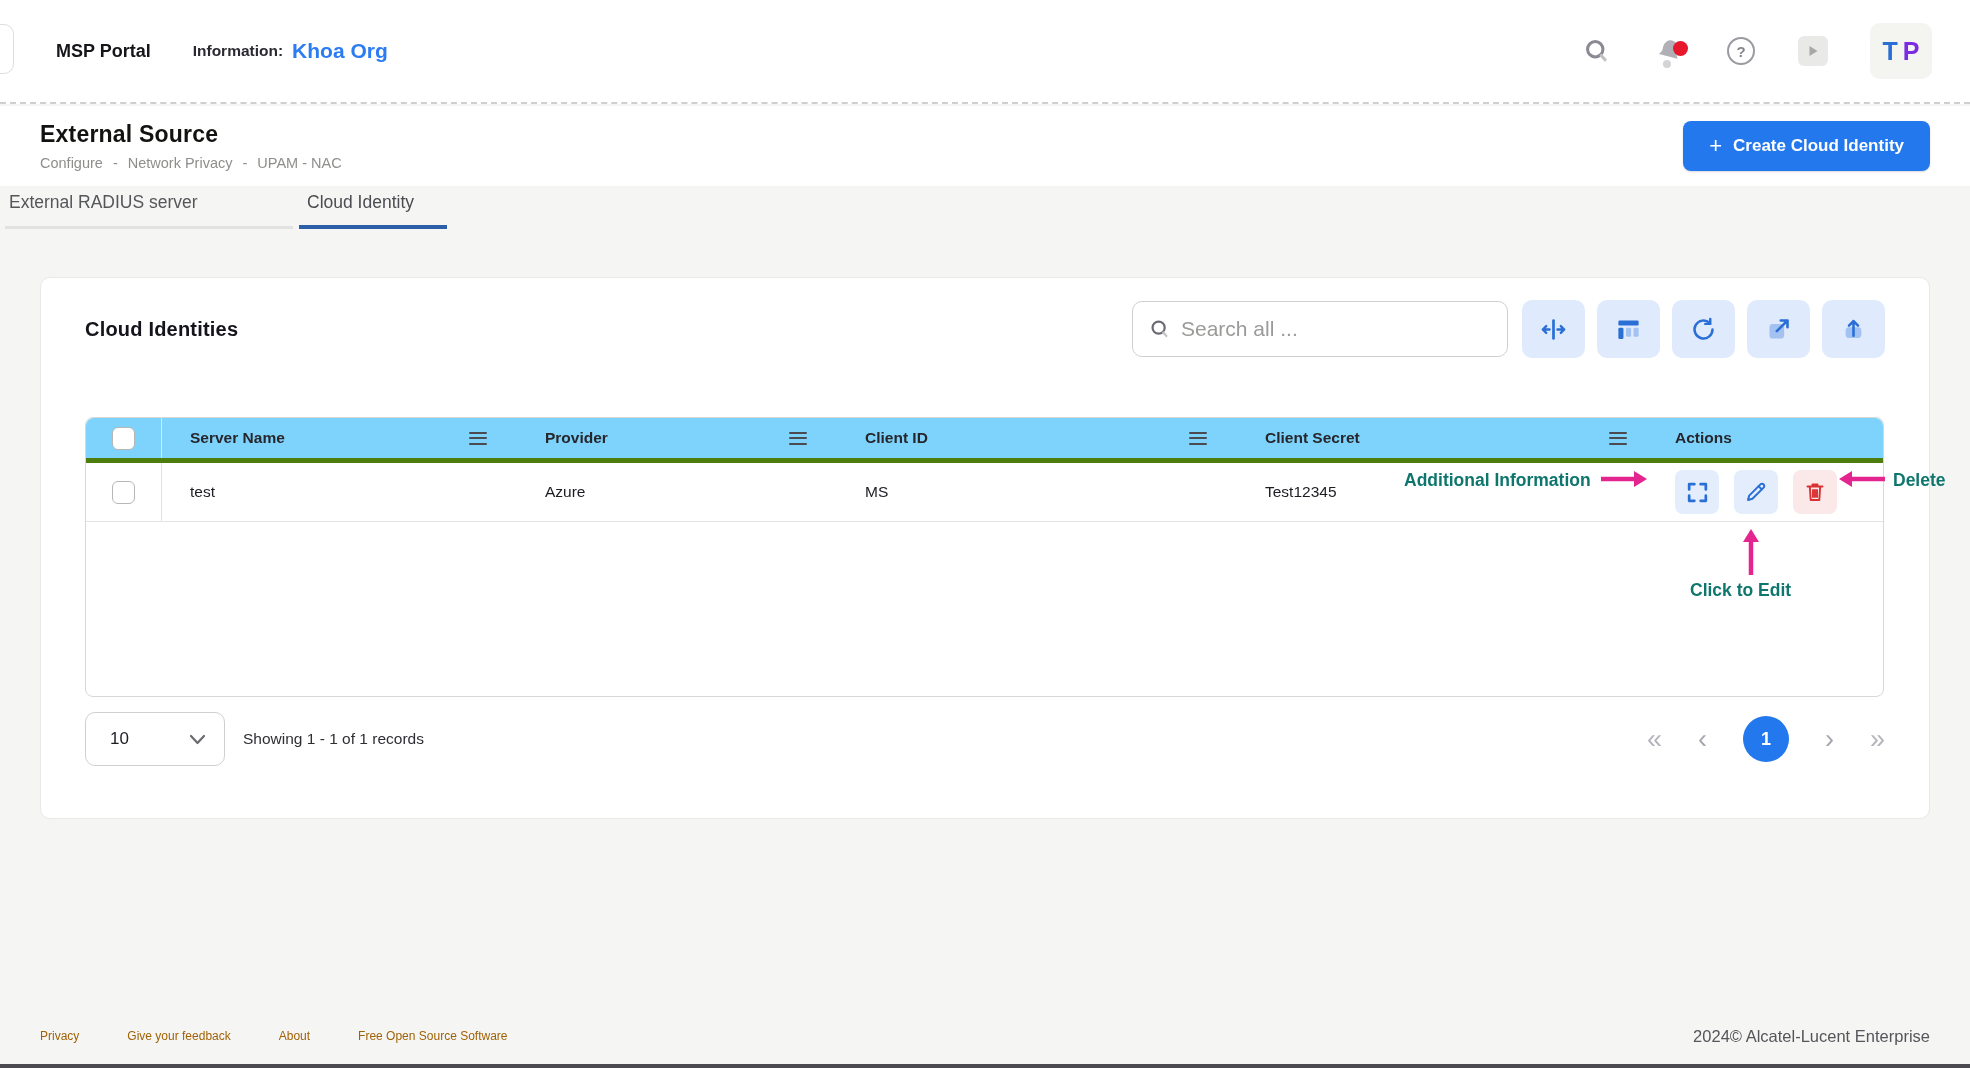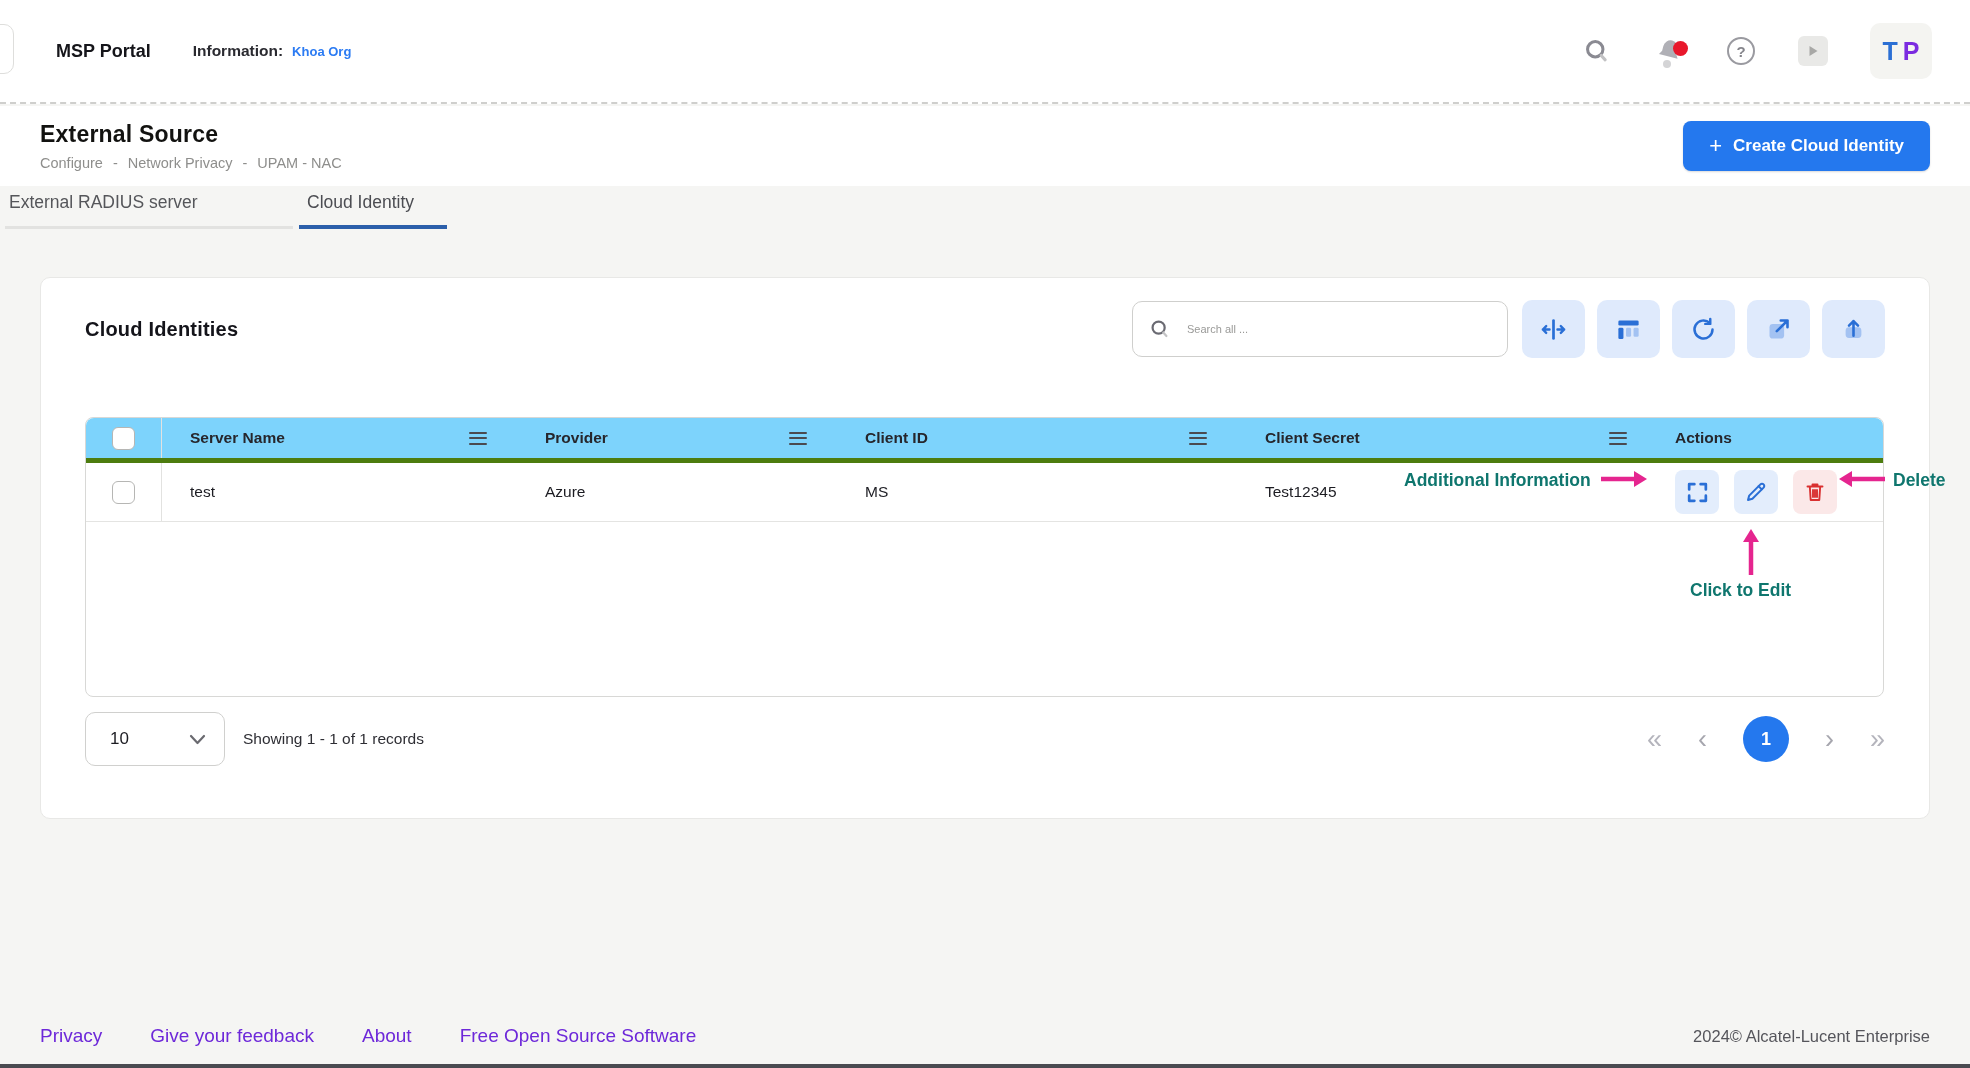--- a/index.html
+++ b/index.html
@@ -17,21 +17,21 @@
     background:#ffffff; border-bottom:2px dashed #cfcfcd;
     display:flex; align-items:center; padding:0 38px;
   }
   .sidebar-sliver {
     position:absolute; left:-14px; top:24px; width:28px; height:50px;
     background:#fff; border:1px solid #dededc; border-radius:10px;
   }
   .app-title { font-size:18px; font-weight:bold; color:#15151a; margin-left:18px; }
   .org-wrap { margin-left:42px; display:flex; gap:9px; align-items:center; }
   .org-label { font-size:15.5px; font-weight:bold; color:#2a2a30; }
-  .org-name { font-size:13px; font-weight:bold; color:#2b7bf3; cursor:pointer; }
+  .org-name { font-size:21px; font-weight:bold; color:#2b7bf3; cursor:pointer; }
   .header-right { margin-left:auto; display:flex; align-items:center; gap:42px; }
   .hicon { position:relative; width:30px; height:30px; display:flex; align-items:center; justify-content:center; cursor:pointer; }
   .badge-dot { position:absolute; right:-4px; top:5px; width:15px; height:15px; border-radius:50%; background:#e8182c; }
   .clapper-dot { position:absolute; left:9px; bottom:-2px; width:8px; height:8px; border-radius:50%; background:#d4d4d6; }
   .help-circle { width:28px; height:28px; border:2.5px solid #9a9aa0; border-radius:50%;
     display:flex; align-items:center; justify-content:center; font-size:15px; font-weight:bold; color:#85858b; }
   .play-btn { width:36px; height:30px; background:#e9e9e7; border-radius:6px;
     display:flex; align-items:center; justify-content:center; color:#b2b2b0; font-size:12px; }
   .avatar { width:62px; height:56px; background:#f4f4f1; border-radius:10px;
     display:flex; align-items:center; justify-content:center; gap:5px;
@@ -62,22 +62,22 @@
     background:#ffffff; border:1px solid #e8e8e6; border-radius:10px;
     padding:0 44px;
   }
   .card-head { margin-top:22px; display:flex; align-items:center; height:58px; }
   .card-title { font-size:20px; font-weight:bold; color:#14141a; letter-spacing:.2px; }
   .search-box {
     margin-left:auto; width:376px; height:56px; border:1px solid #cfcfcd; border-radius:10px;
     display:flex; align-items:center; padding:0 16px; background:#fff;
   }
   .search-box input {
-    border:none; outline:none; flex:1; font-size:11px; color:#4a4a48;
-    font-family:"Liberation Sans",sans-serif; margin-left:16px; background:transparent;
+    border:none; outline:none; flex:1; font-size:21px; color:#4a4a48;
+    font-family:"Liberation Sans",sans-serif; margin-left:10px; background:transparent;
   }
   .search-box input::placeholder { color:#9a9a98; }
   .toolbar { display:flex; gap:12px; margin-left:14px; }
   .tbtn {
     width:63px; height:58px; background:#dfeafc; border:none; border-radius:10px;
     display:flex; align-items:center; justify-content:center; cursor:pointer; color:#2a6fd6;
   }
   
   .table-wrap {
     position:relative; margin-top:59px; width:1799px; height:280px;
@@ -120,21 +120,21 @@
   .pg-nav.single { color:#a6a6ae; }
   .pg-current {
     width:46px; height:46px; border-radius:50%; background:#2478ee; color:#fff;
     font-size:18px; font-weight:bold; border:none; display:flex; align-items:center; justify-content:center; cursor:pointer;
   }
   
   .footer {
     position:absolute; left:0; bottom:4px; width:1970px; height:56px;
     display:flex; align-items:center; padding:0 40px; 
   }
-  .flink { font-size:19px; color:#6d28d9; margin-right:48px; cursor:pointer; }
+  .flink { font-size:12px; color:#a16207; margin-right:48px; cursor:pointer; }
   .copyright { margin-left:auto; font-size:16.5px; color:#55555b; }
   .bottom-edge { position:absolute; left:0; bottom:0; width:1970px; height:4px; background:#4a4a50; }
   svg { display:block; }
 </style>
 </head>
 <body>
 
 <header class="top-header">
   <div class="sidebar-sliver"></div>
   <div class="app-title">MSP Portal</div>

